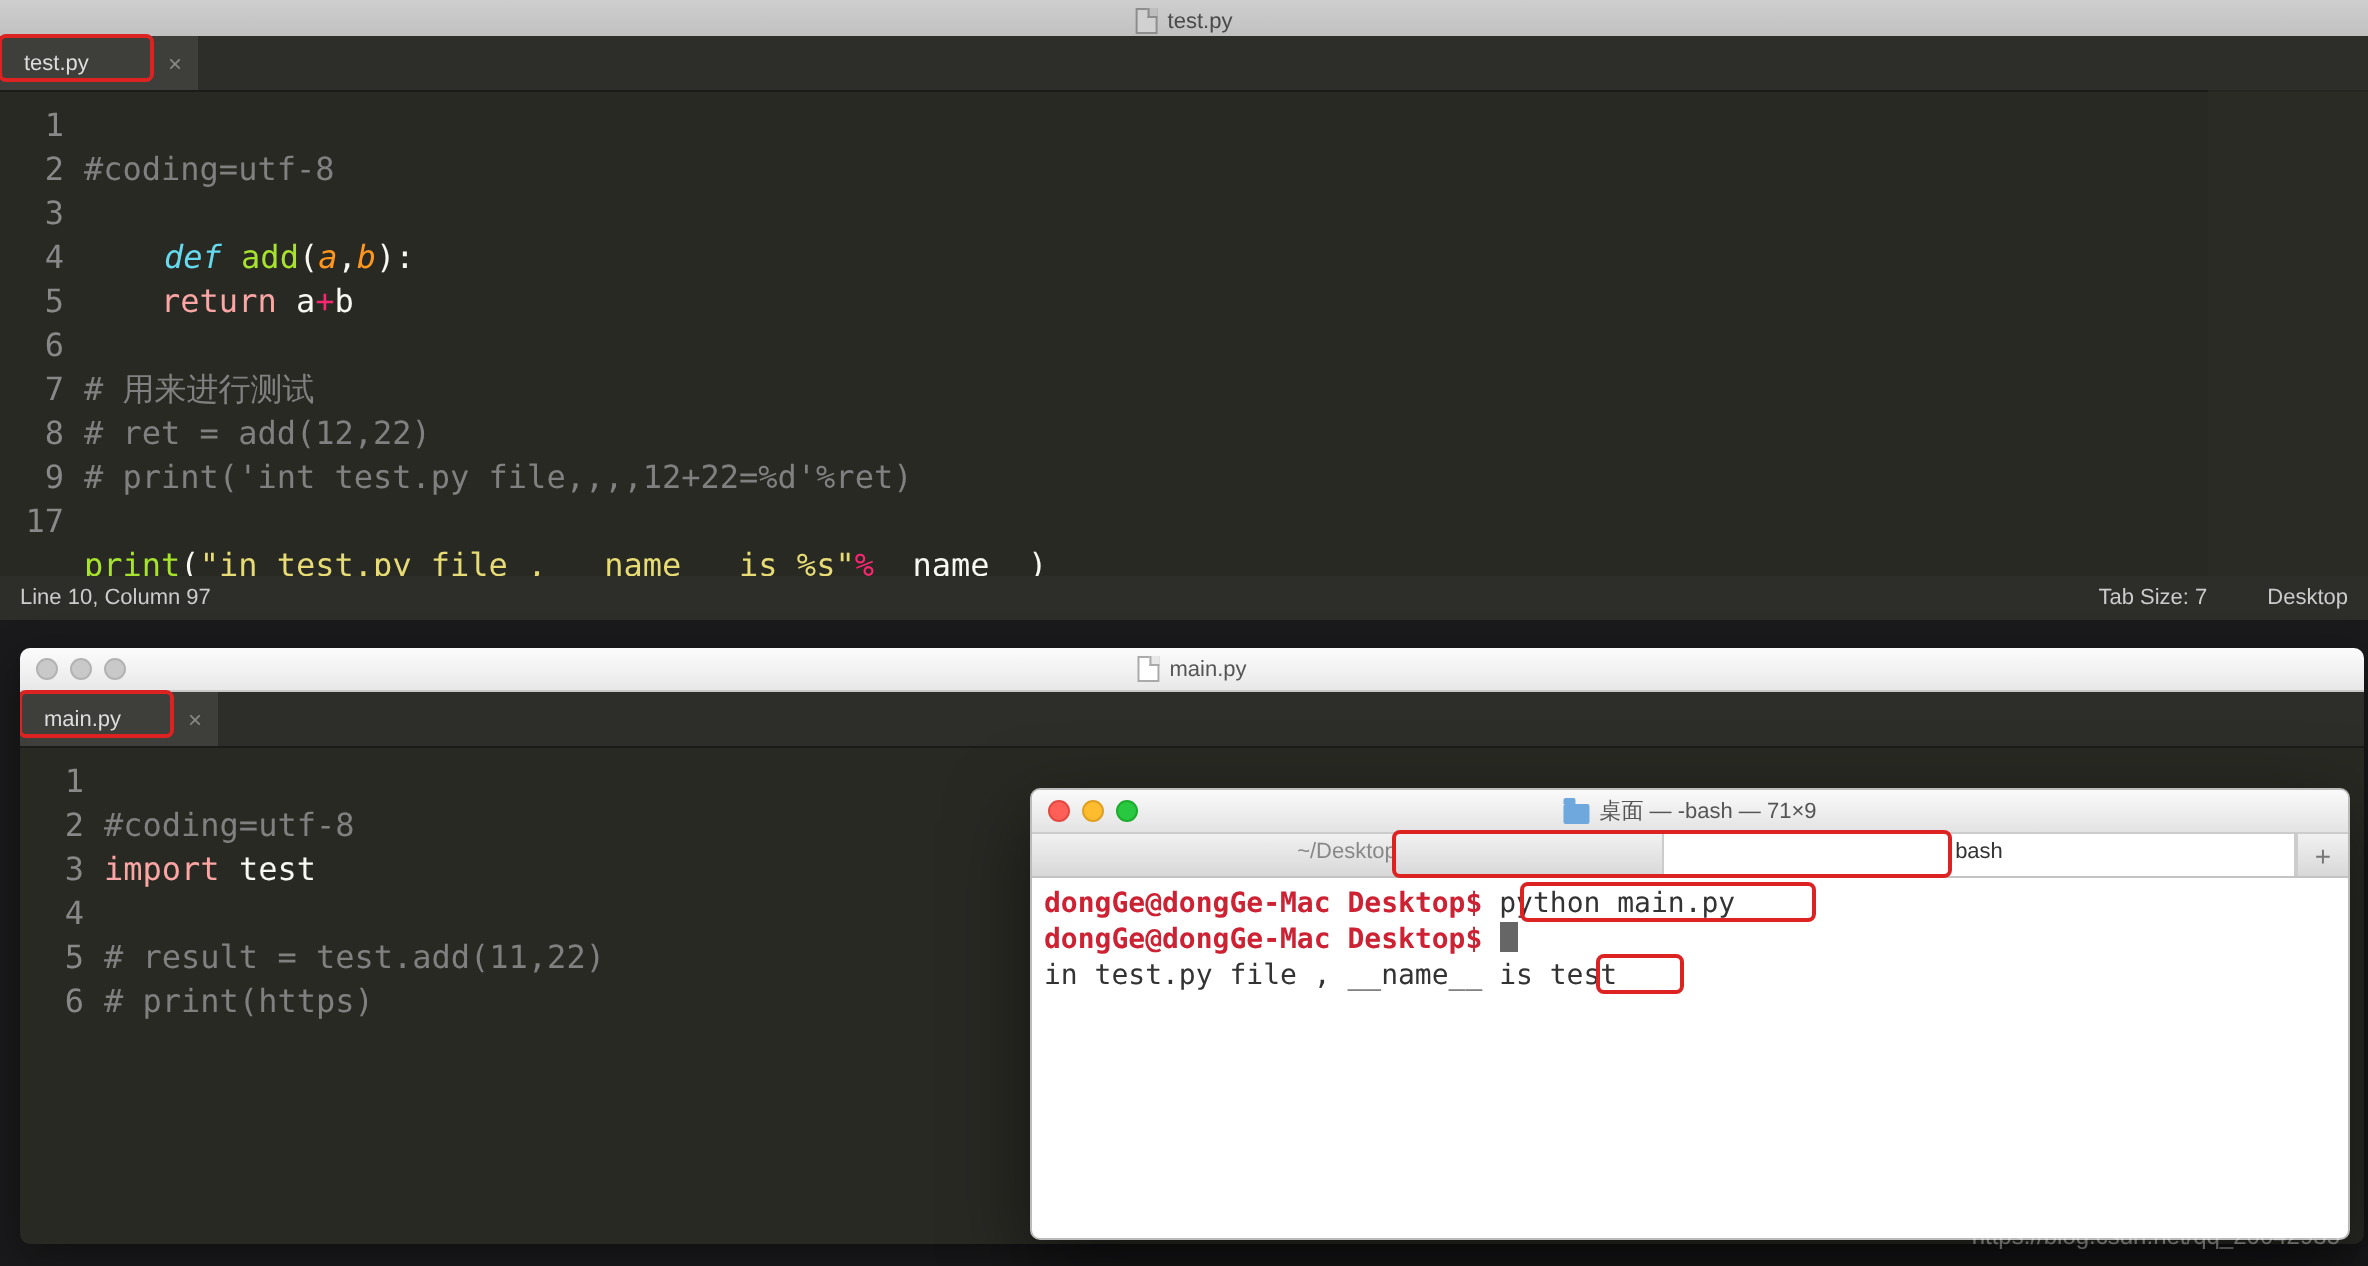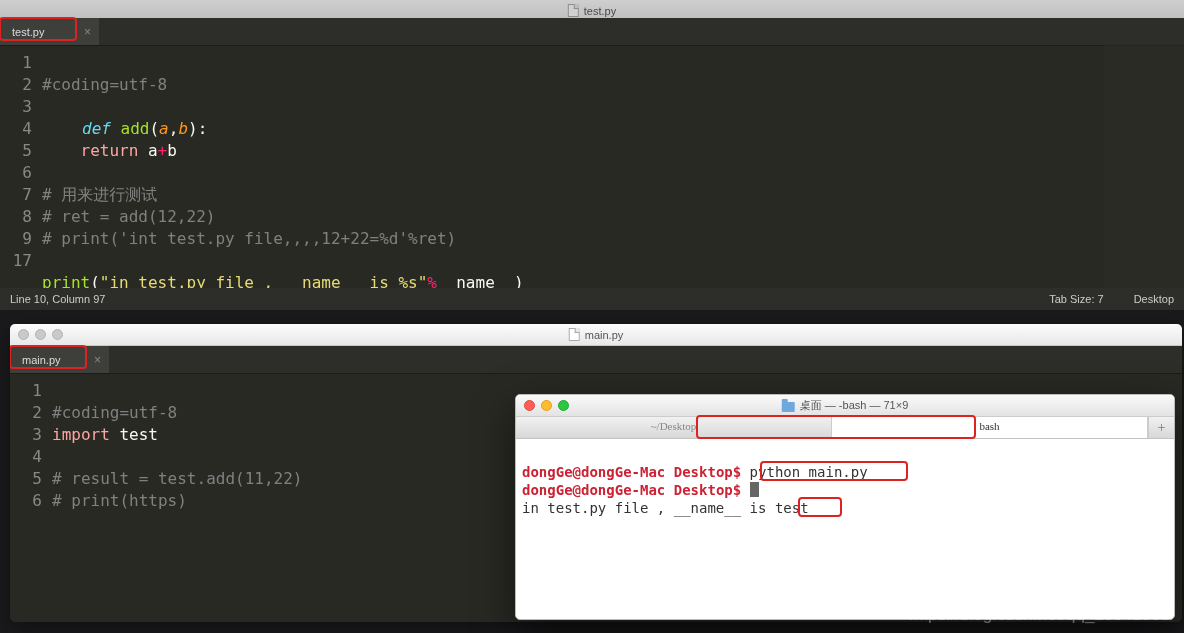--- a/index.html
+++ b/index.html
@@ -125,37 +125,37 @@
   color:#555;
   position:relative;
 }
 .term-tabs {
   height:22px;
   background:linear-gradient(#f1f1f1,#d8d8d8);
   border-bottom:1px solid #c3c3c3;
   display:flex;
   font-size:11px;
   color:#888;
-  font-family:Liberation Serif, serif;
+  font-family:Liberation Sans, sans-serif;
   position:relative;
   justify-content:space-between;
 }
 .term-tab { padding:3px 20px; border-right:1px solid #ccc; text-align:center; flex:1; }
 .term-tab.active { background:#fff; color:#333; }
 .term-add { width:26px; display:flex; align-items:center; justify-content:center; border-left:1px solid #ccc; font-size:14px; color:#777; }
 .term-body { padding:4px 6px; line-height:18px; }
 .tp { color:#c23; font-weight:600; }
 .th { color:#c23; font-weight:600; }
 .tk { color:#333; }
 .cursor-block { display:inline-block; width:9px; height:15px; background:#666; vertical-align:-2px; }
 .watermark {
   position:absolute;
   right:14px; bottom:8px;
   color:rgba(255,255,255,.35);
-  font-size:17px;
+  font-size:12px;
   font-family:-apple-system,"Helvetica Neue",sans-serif;
 }
 .folder-icon { display:inline-block; width:13px; height:10px; background:#6fa8dc; border-radius:1px; position:relative; top:1px; }
 .folder-icon::before { content:""; position:absolute; top:-3px; left:0; width:6px; height:3px; background:#6fa8dc; border-radius:1px 1px 0 0; }
 </style>
 </head>
 <body>
 
 <div class="mac-titlebar" style="position:absolute;top:0;left:0;right:0;opacity:.8;">
   <div class="mac-title">
@@ -260,21 +260,21 @@
         <span>桌面 — -bash — 71×9</span>
       </div>
   </div>
   <div class="term-tabs">
     <div class="term-tab"><span>~/Desktop</span></div>
     <div class="term-tab active"><span>bash</span></div>
     <div class="term-add">+</div>
     <div class="red-callout" style="top:-2px;left:180px;width:280px;height:24px;"></div>
   </div>
   <div class="term-body">
-    <div style="position:relative;margin-top:20px;">
+    <div style="position:relative;">
       <span class="tp">dongGe@dongGe-Mac</span> <span class="th">Desktop$</span> <span class="tk">python main.py</span>
       <span class="red-callout" style="top:-2px;left:238px;width:148px;height:20px;"></span>
     </div>
     <div>
       <span class="tp">dongGe@dongGe-Mac</span> <span class="th">Desktop$</span> <span class="cursor-block"></span>
     </div>
     <div style="position:relative;">
       <span class="tk">in test.py file , __name__ is </span><span class="tk">test</span>
       <span class="red-callout" style="top:-2px;left:276px;width:44px;height:20px;"></span>
     </div>

